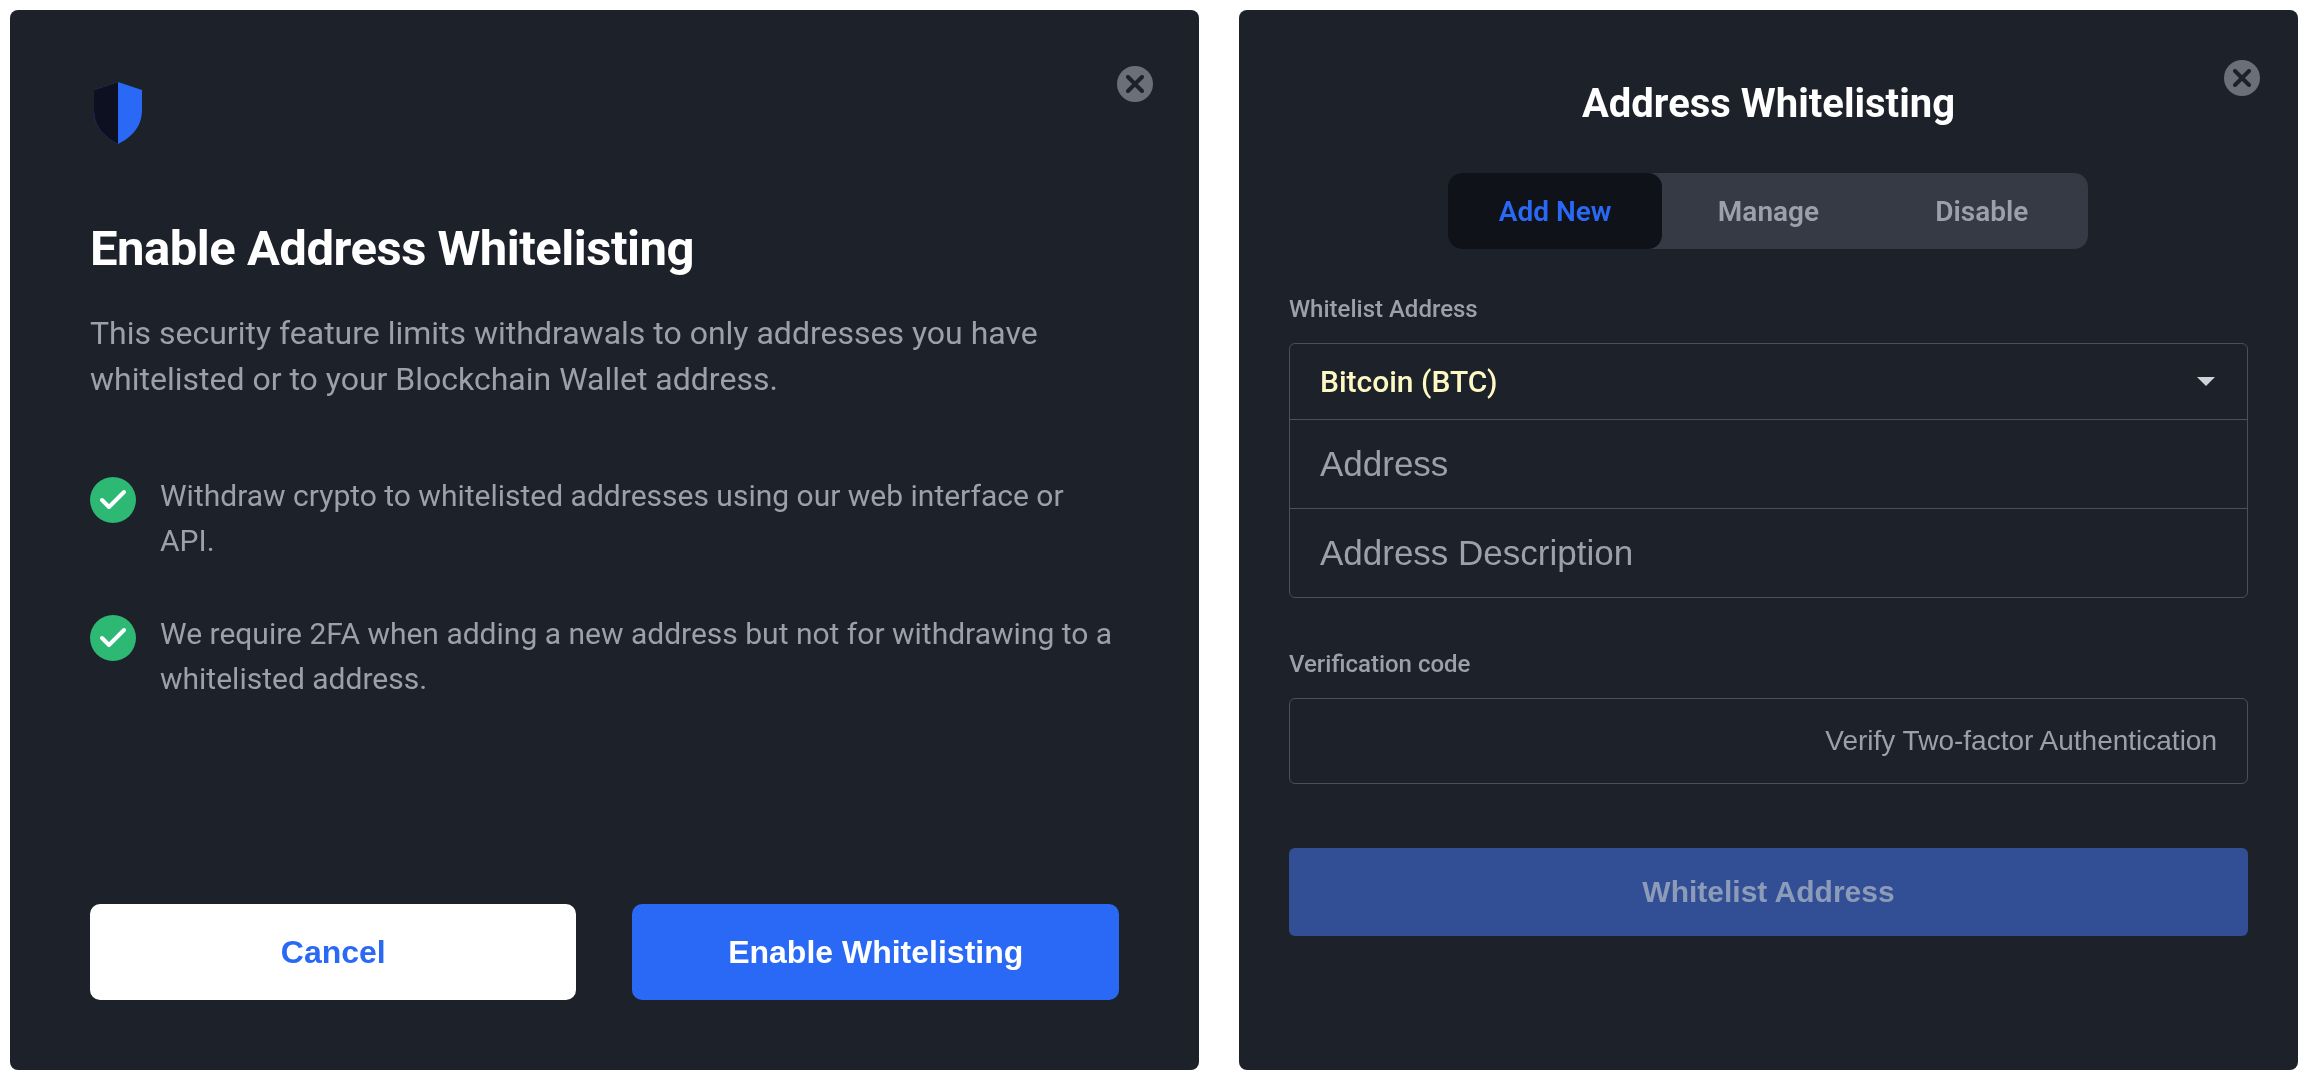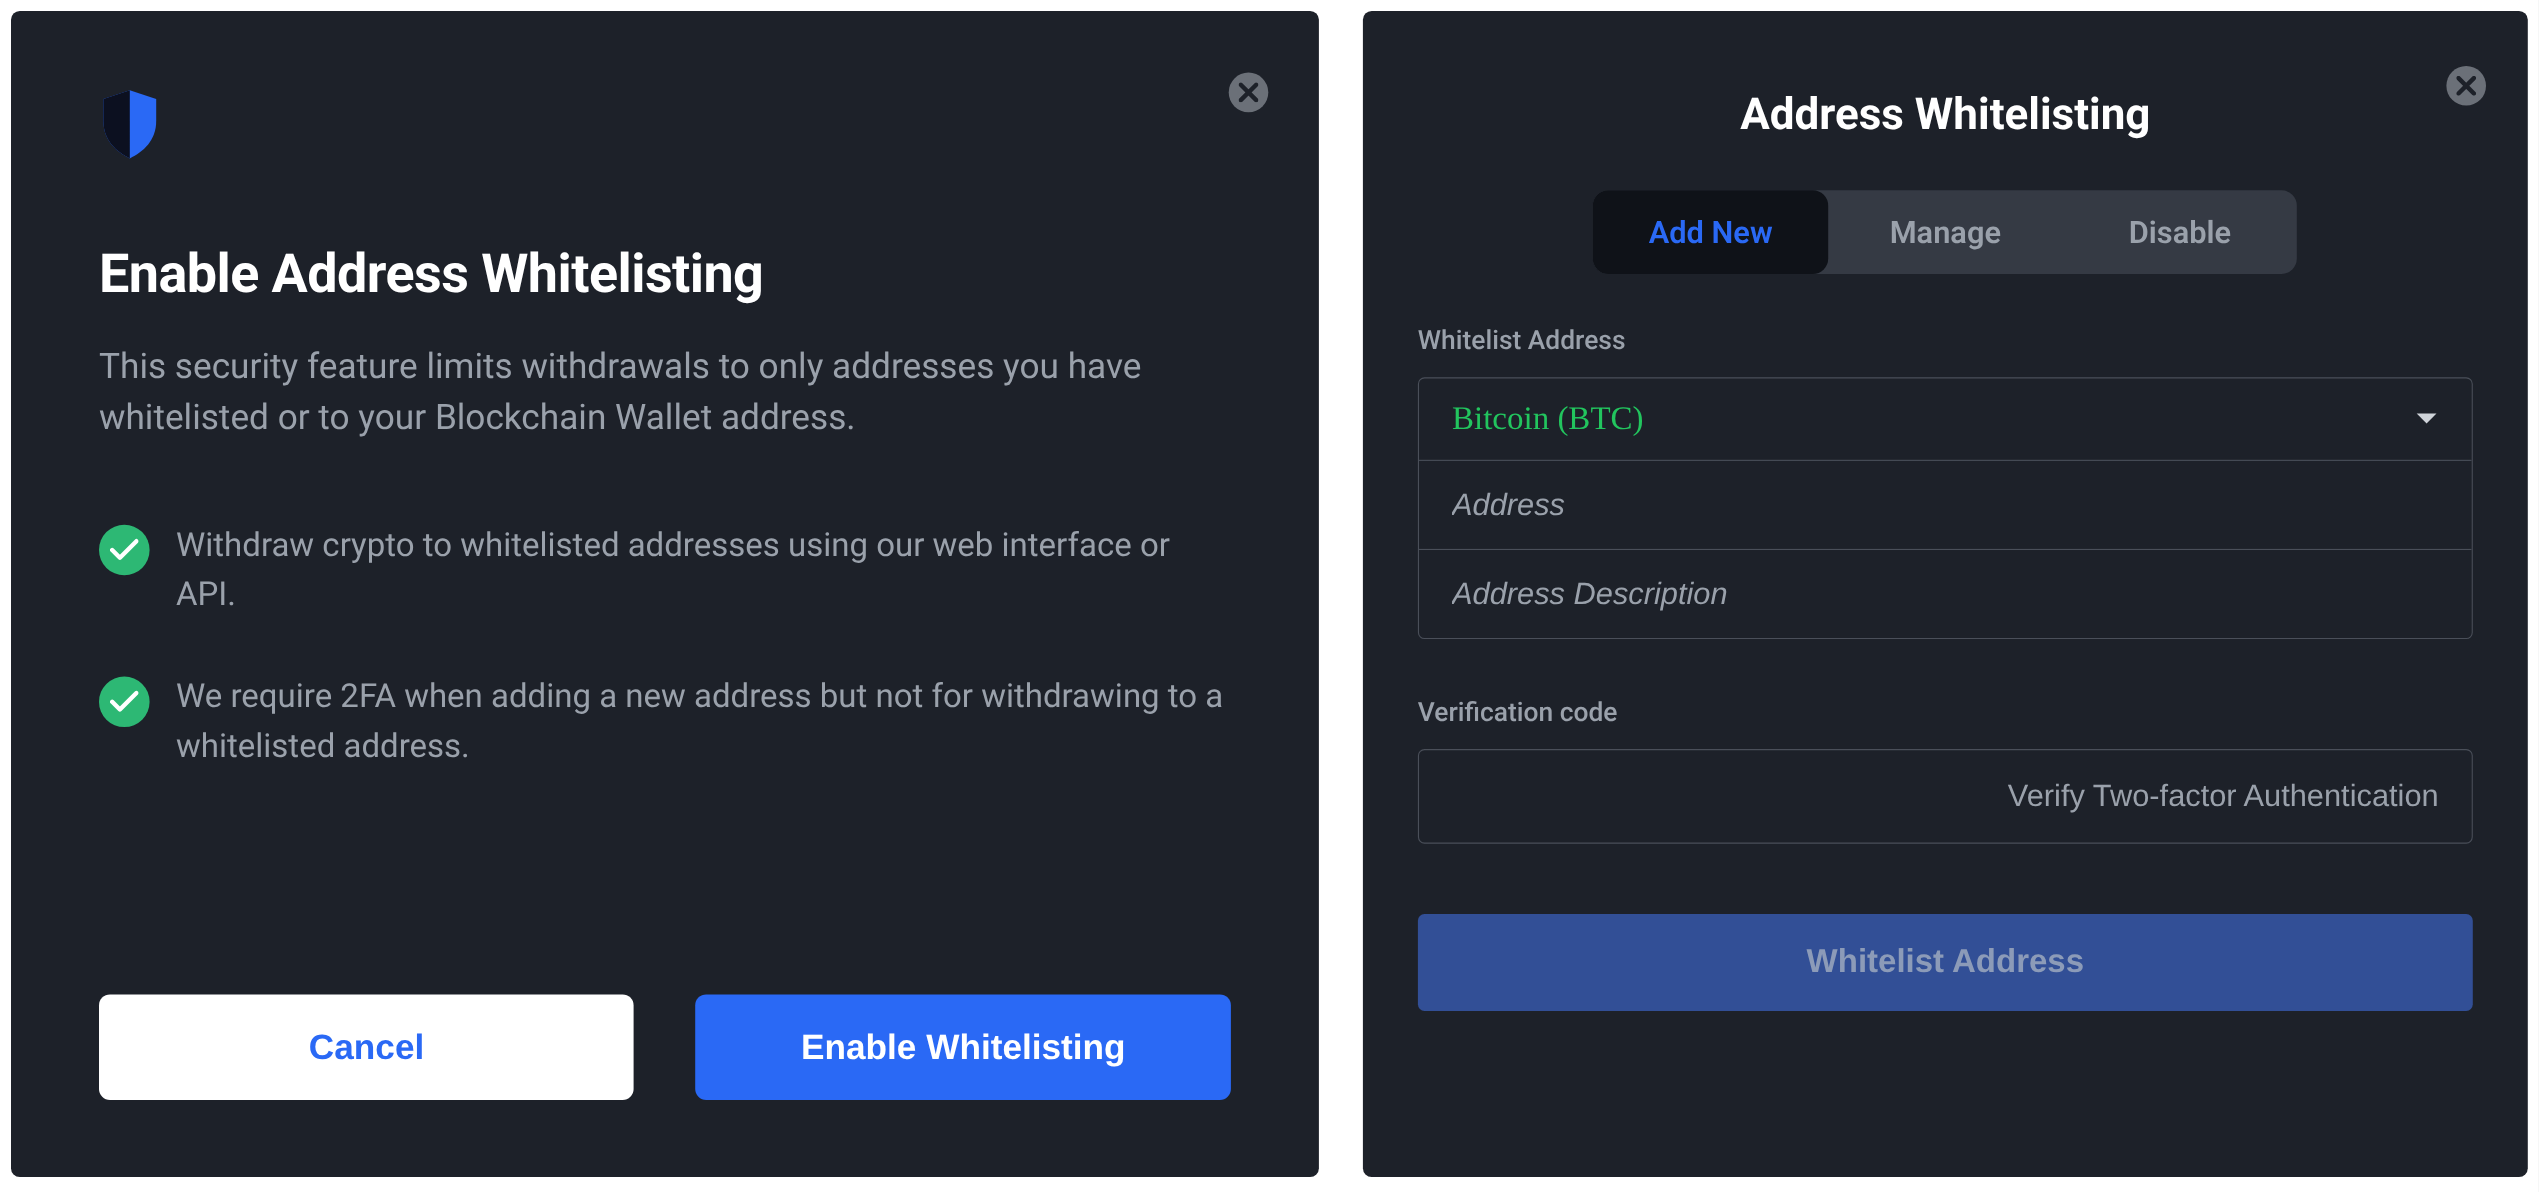--- a/index.html
+++ b/index.html
@@ -156,29 +156,28 @@
     overflow:hidden;
     margin-bottom:52px;
   }
   .select-row{
     display:flex;align-items:center;justify-content:space-between;
     padding:20px 30px;
     border-bottom:1px solid var(--form-border);
     cursor:pointer;
     background:transparent;
   }
-  .select-row span{font-size:30px;color:#22c55e;font-weight:500;font-family:Liberation Serif, serif;}
+  .select-row span{font-size:30px;color:#fef9c3;font-weight:500;}
   .input-row{
     border:none;border-bottom:1px solid var(--form-border);
     background:transparent;
     width:100%;box-sizing:border-box;
     padding:24px 30px;
-    font-size:28px;color:#fff;
+    font-size:35px;color:#fff;
     outline:none;
-    font-style:italic;
   }
   .input-row:last-child{border-bottom:none;}
   .input-row::placeholder{color:var(--text-muted);}
   .code-box{
     border:1px solid var(--form-border);
     border-radius:6px;
     background:transparent;
     width:100%;box-sizing:border-box;
     padding:26px 30px;
     font-size:28px;color:#fff;

